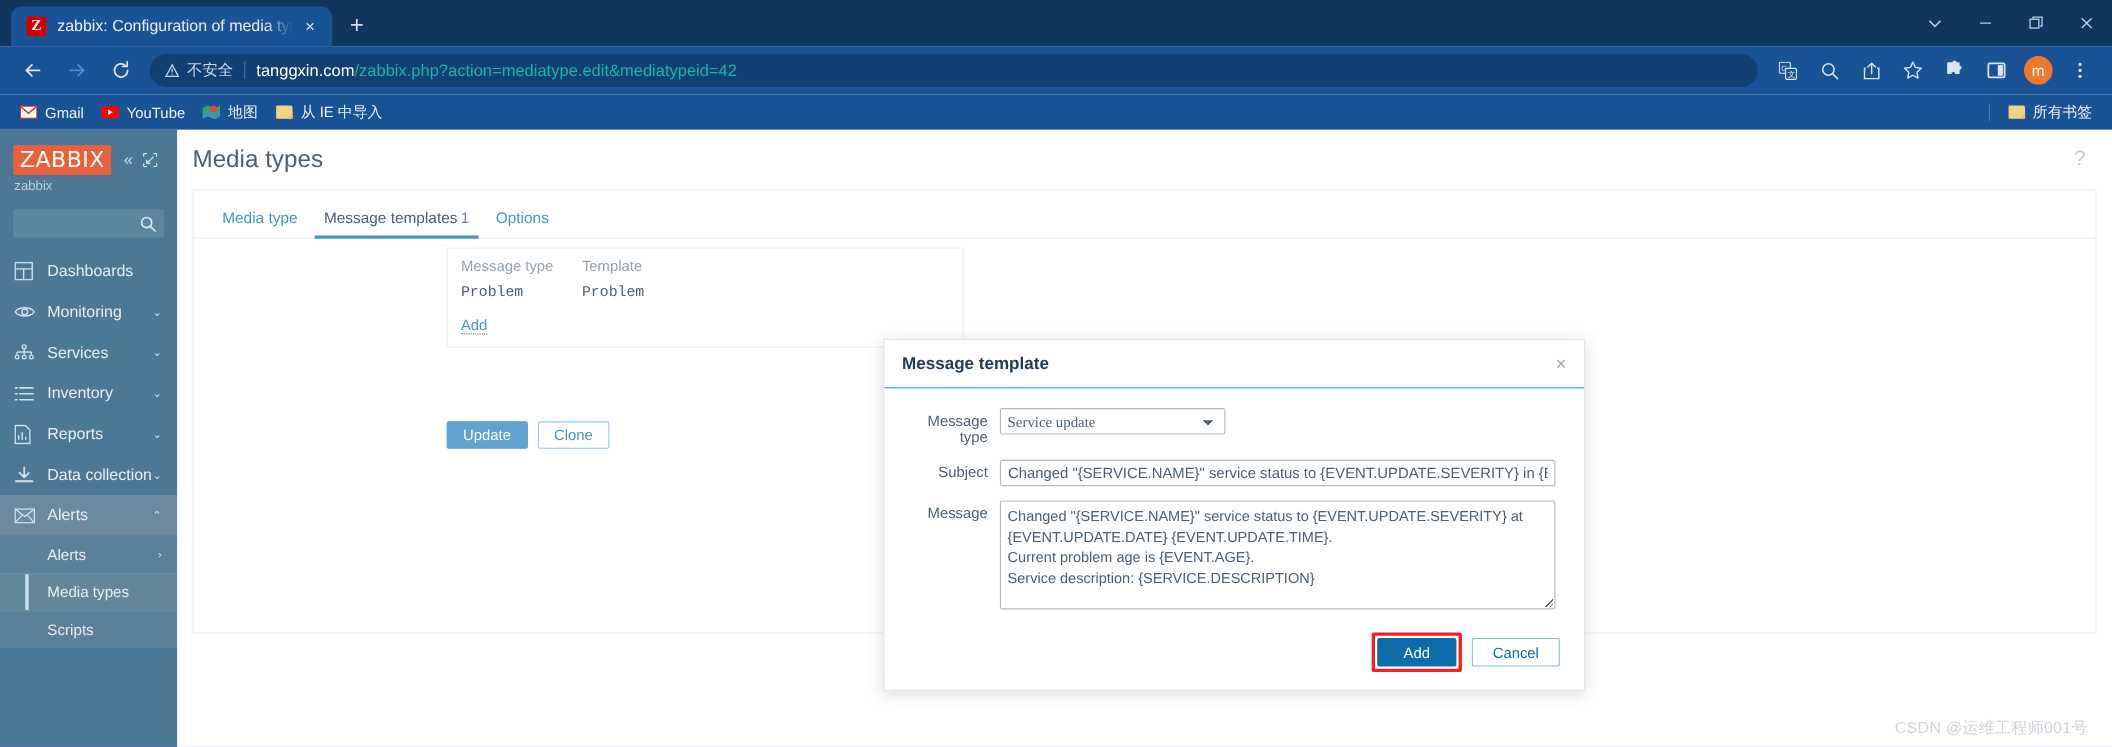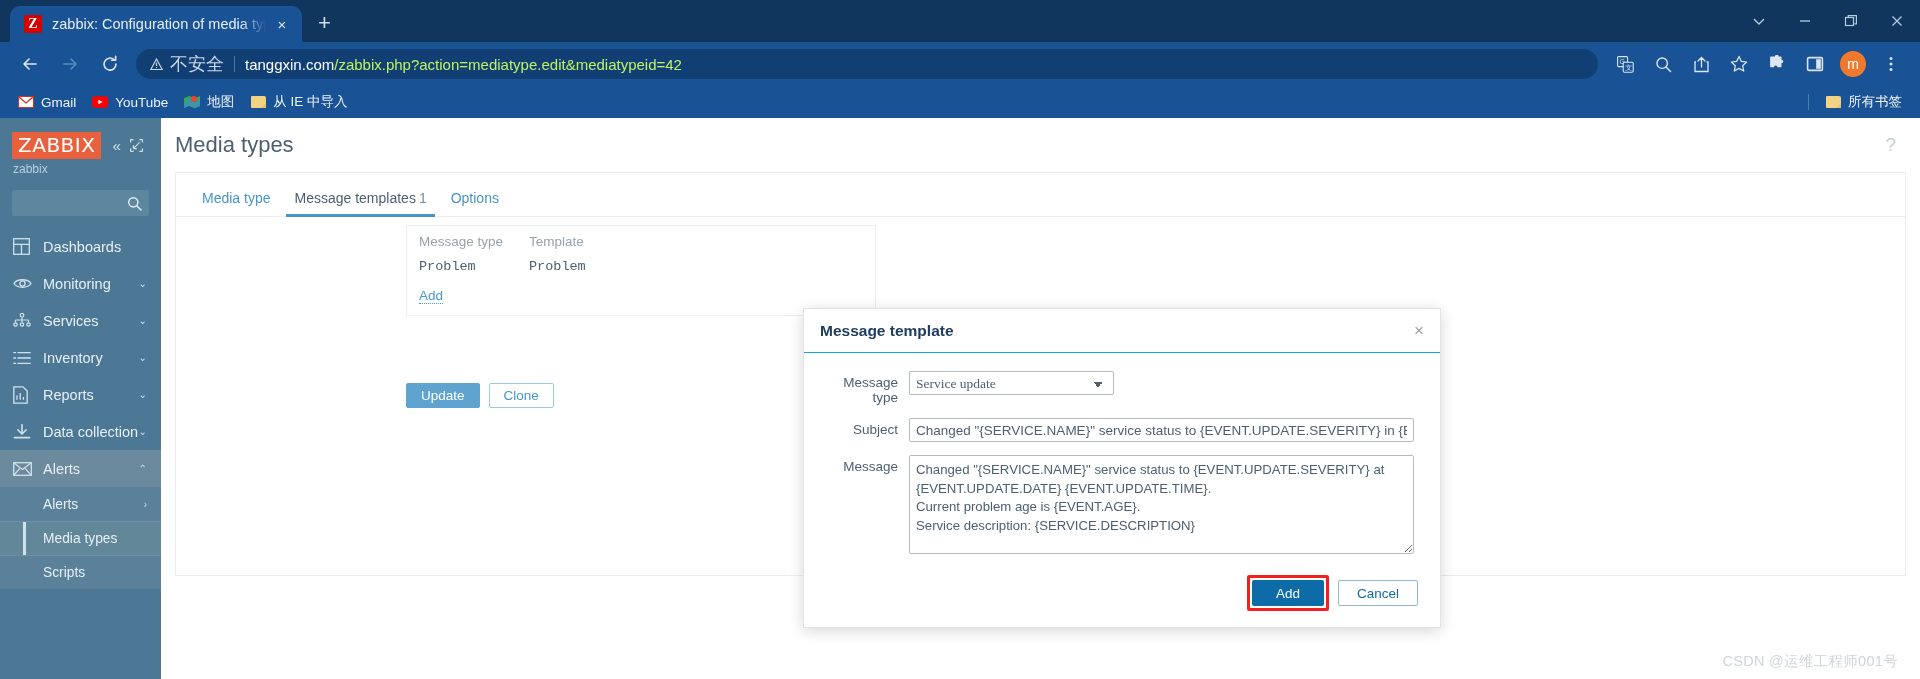--- a/index.html
+++ b/index.html
@@ -67,25 +67,25 @@
     color: #dde8f4; cursor: pointer; border-radius: 50%;
   }
   .nav-btn.disabled { color: #5d89bd; }
   .omnibox {
     flex: 1; height: 30px; background: #113f74;
     border-radius: 15px; margin: 0 8px 0 6px;
     display: flex; align-items: center; padding: 0 14px;
     min-width: 0;
   }
   .warn-icon { color: #c6d3e2; font-size: 13px; margin-right: 7px; flex: none; display:flex; }
-  .insecure-text { color: #c9d8e8; font-size: 18px; white-space: nowrap; }
+  .insecure-text { color: #c9d8e8; font-size: 14px; white-space: nowrap; }
   .omni-sep { width: 1px; height: 16px; background: #4a74a5; margin: 0 10px; flex: none; }
   .url { font-size: 15px; white-space: nowrap; overflow: hidden; }
   .url .host { color: #ffffff; }
-  .url .path { color: #bef264; }
+  .url .path { color: #14b8a6; }
   .toolbar-icons { display: flex; align-items: center; }
   .tb-icon {
     width: 32px; height: 32px; margin: 0 3px;
     display: flex; align-items: center; justify-content: center;
     color: #dbe6f2; cursor: pointer;
   }
   .avatar {
     width: 26px; height: 26px; border-radius: 50%;
     background: #f0792b; color: #fff; font-size: 14px;
     display: flex; align-items: center; justify-content: center;

